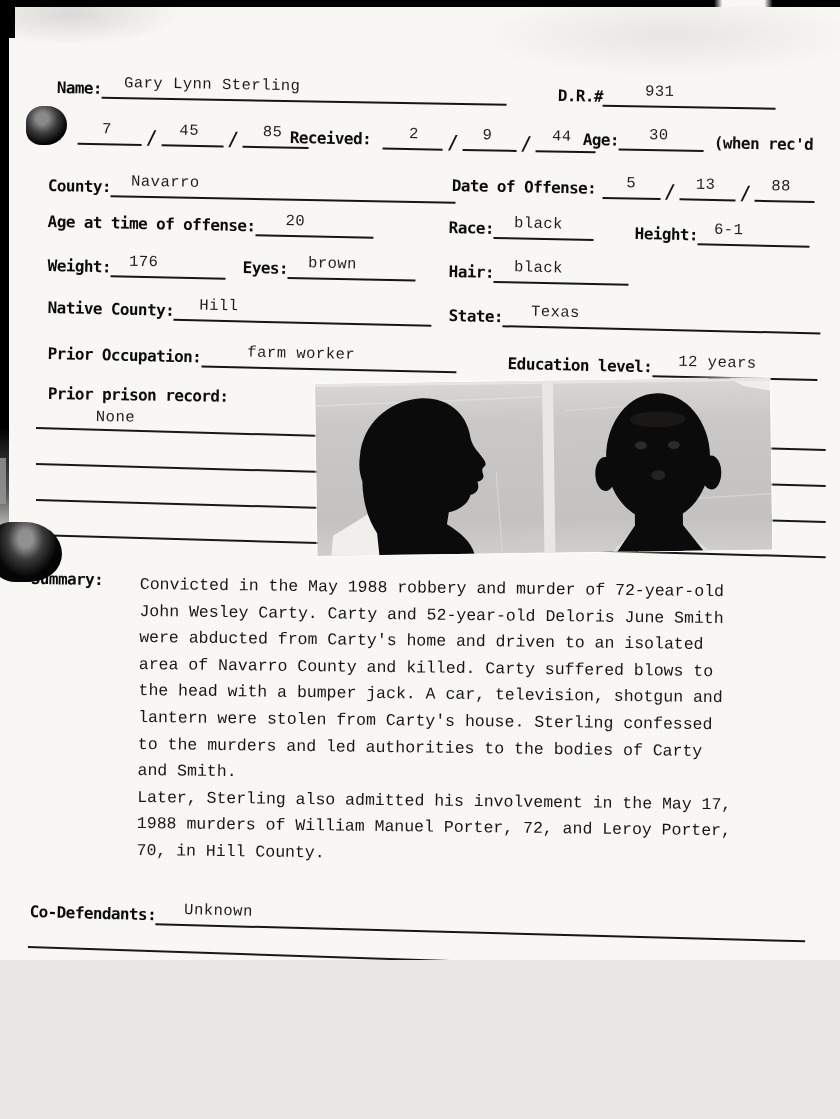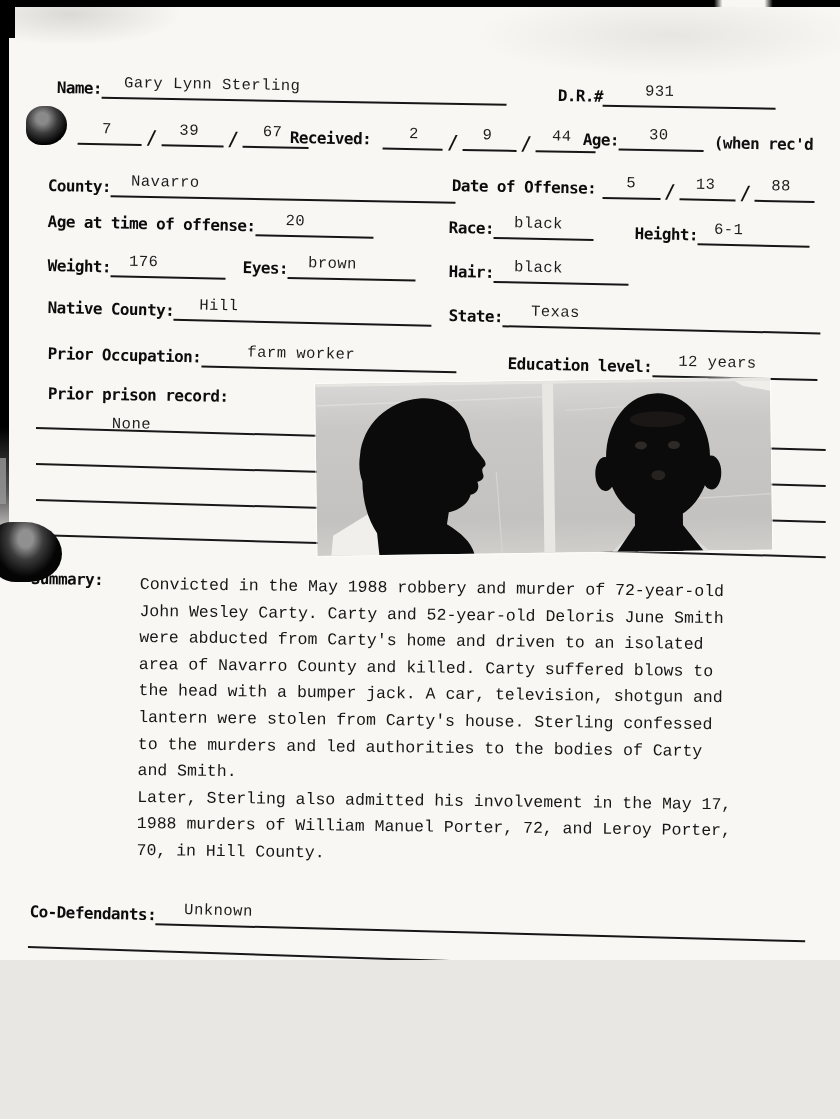--- a/index.html
+++ b/index.html
@@ -57,23 +57,23 @@
   </div>
   <div class="field" style="left:558px;top:82px;transform:rotate(1deg);">
     <span class="label">D.R.#</span>
     <span class="fill" style="width:173px;"><span class="value" style="padding-left:42px;">931</span></span>
   </div>
 
   <div class="field" style="left:28px;top:120px;transform:rotate(1deg);">
     <span class="label">DOB:</span>
     <span class="fill" style="width:64px;margin-left:14px;"><span class="value" style="padding-left:24px;">7</span></span>
     <span class="slash">/</span>
-    <span class="fill" style="width:62px;"><span class="value" style="padding-left:18px;">39</span></span>
-    <span class="slash">/</span>
-    <span class="fill" style="width:66px;"><span class="value" style="padding-left:20px;">67</span></span>
+    <span class="fill" style="width:62px;"><span class="value" style="padding-left:18px;">45</span></span>
+    <span class="slash">/</span>
+    <span class="fill" style="width:66px;"><span class="value" style="padding-left:20px;">85</span></span>
   </div>
   <div class="field" style="left:290px;top:124px;transform:rotate(1deg);">
     <span class="label">Received:</span>
     <span class="fill" style="width:60px;margin-left:12px;"><span class="value" style="padding-left:26px;">2</span></span>
     <span class="slash">/</span>
     <span class="fill" style="width:54px;"><span class="value" style="padding-left:20px;">9</span></span>
     <span class="slash">/</span>
     <span class="fill" style="width:60px;"><span class="value" style="padding-left:16px;">44</span></span>
   </div>
   <div class="field" style="left:583px;top:126px;transform:rotate(1deg);">
@@ -135,21 +135,21 @@
     <span class="fill" style="width:255px;"><span class="value" style="padding-left:46px;">farm worker</span></span>
   </div>
   <div class="field" style="left:508px;top:350px;transform:rotate(1.3deg);">
     <span class="label">Education level:</span>
     <span class="fill" style="width:165px;"><span class="value" style="padding-left:26px;">12 years</span></span>
   </div>
 
   <div class="field" style="left:48px;top:384px;transform:rotate(0.9deg);">
     <span class="label">Prior prison record:</span>
   </div>
-  <div class="freevalue" style="left:112px;top:408px;transform:rotate(0.9deg);margin-top:7px;">None</div>
+  <div class="freevalue" style="left:96px;top:408px;transform:rotate(0.9deg);">None</div>
 
   <div class="ruled" style="left:36px;top:427px;width:790px;transform:rotate(1.6deg);"></div>
   <div class="ruled" style="left:36px;top:463px;width:790px;transform:rotate(1.6deg);"></div>
   <div class="ruled" style="left:36px;top:499px;width:790px;transform:rotate(1.6deg);"></div>
   <div class="ruled" style="left:33px;top:534px;width:793px;transform:rotate(1.6deg);"></div>
 
   <div class="photo">
     <svg width="455" height="172" viewBox="0 0 455 172" xmlns="http://www.w3.org/2000/svg">
       <defs>
         <linearGradient id="pg" x1="0" y1="0" x2="0" y2="1">

